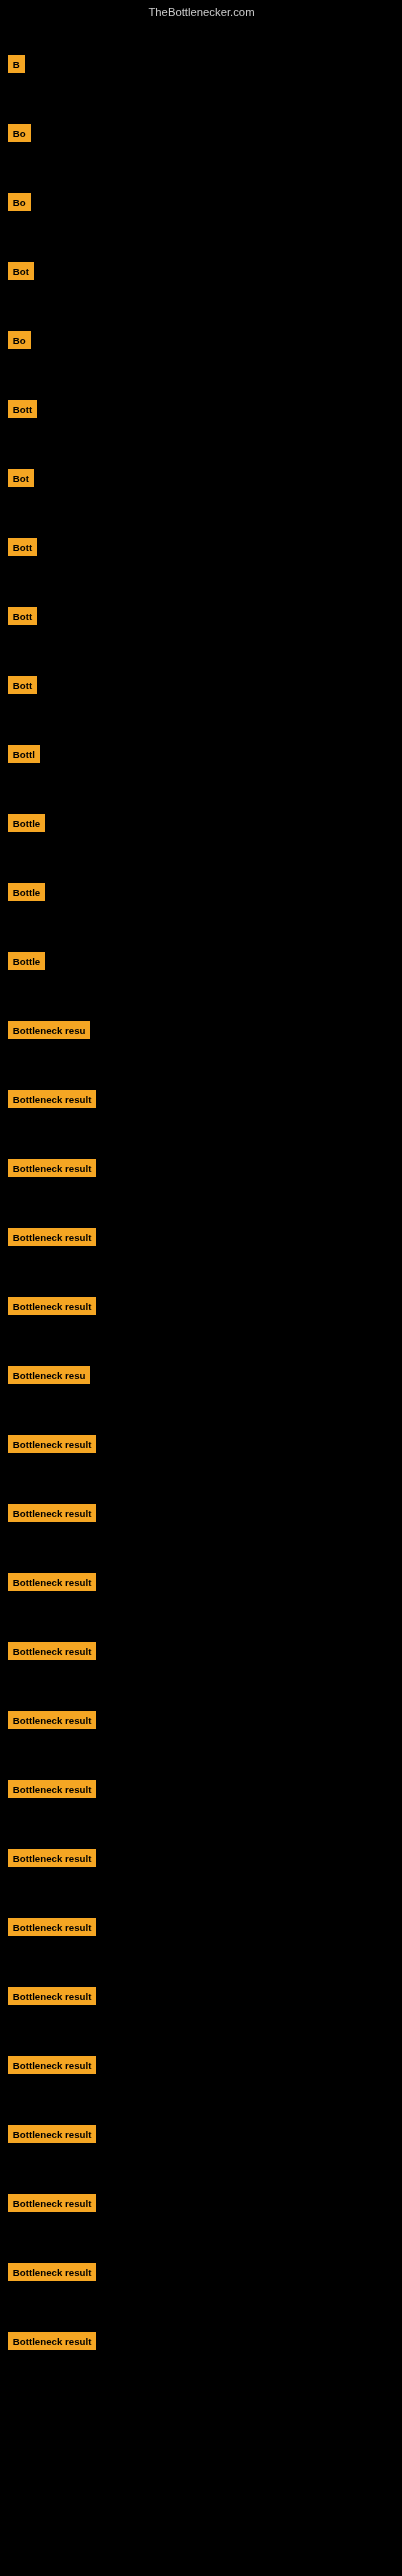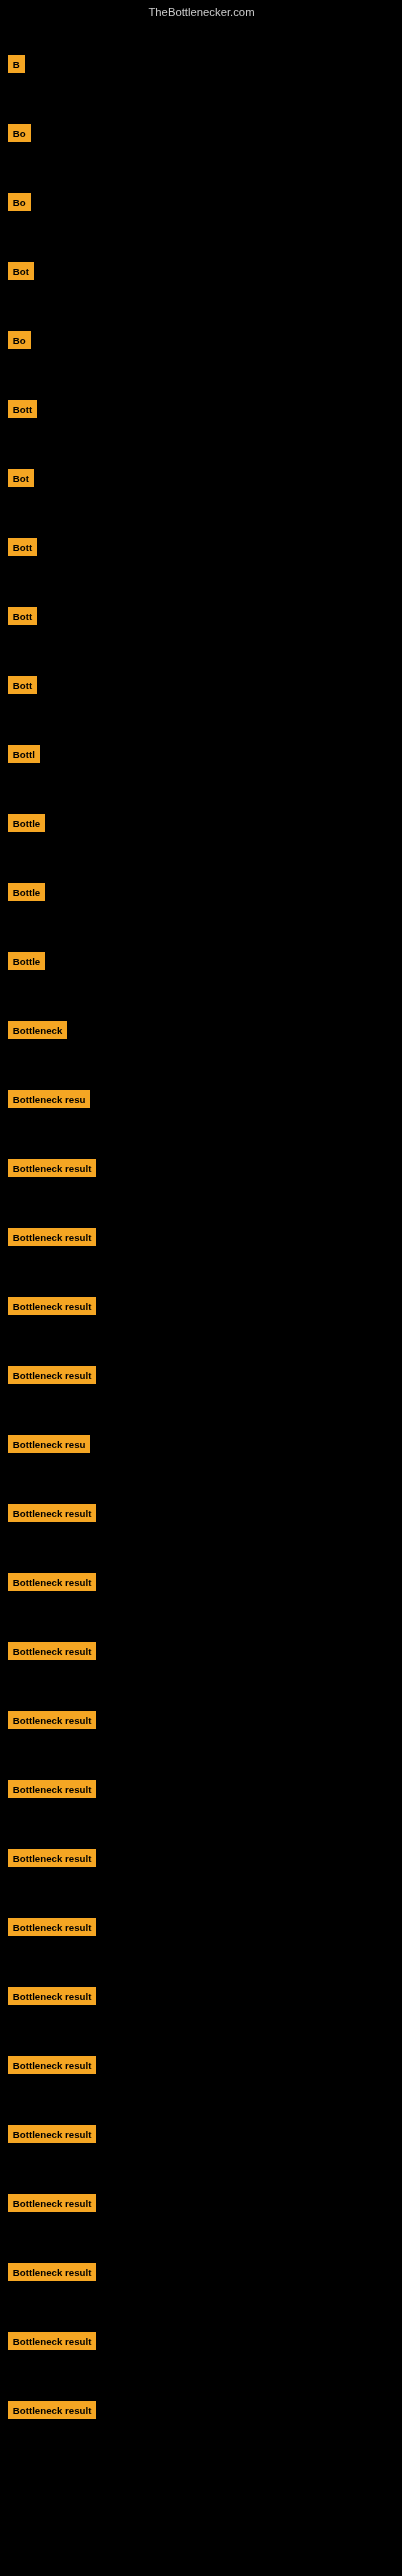--- a/index.html
+++ b/index.html
@@ -81,23 +81,20 @@
     <div class="item-row">
       <span class="label-box">Bottle</span>
     </div>
     <div class="item-row">
       <span class="label-box">Bottle</span>
     </div>
     <div class="item-row">
       <span class="label-box">Bottle</span>
     </div>
     <div class="item-row">
-      <span class="label-box">Bottleneck</span>
-    </div>
-    <div class="item-row">
       <span class="label-box">Bottleneck resu</span>
     </div>
     <div class="item-row">
       <span class="label-box">Bottleneck result</span>
     </div>
     <div class="item-row">
       <span class="label-box">Bottleneck result</span>
     </div>
     <div class="item-row">
       <span class="label-box">Bottleneck result</span>

